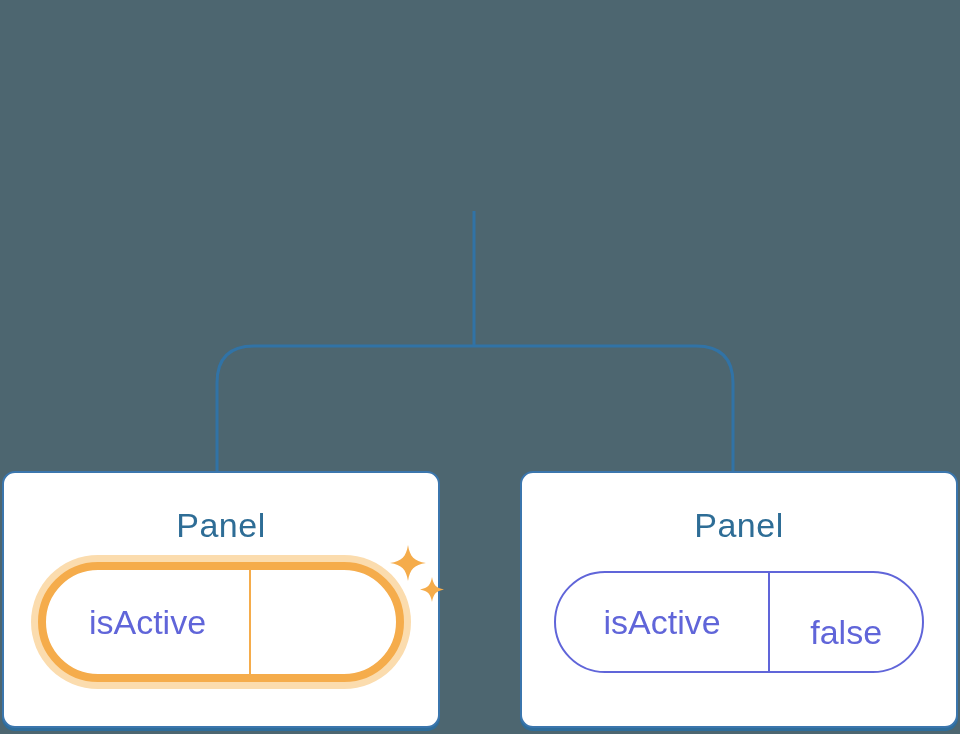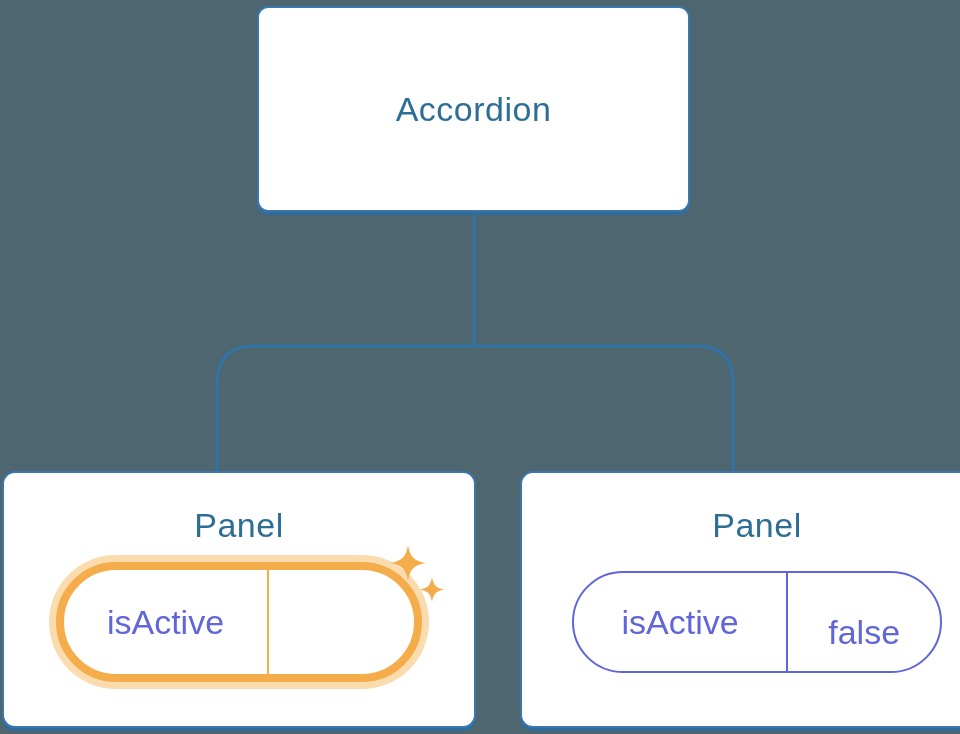--- a/index.html
+++ b/index.html
@@ -30,21 +30,21 @@
     box-shadow:0 3px 0 var(--card-shadow);
   }
   .accordion-card{
     left:257px;top:6px;width:433px;height:206px;border-radius:11px;
     display:flex;align-items:center;justify-content:center;
   }
   .accordion-card .node-label{
     color:var(--title);font-size:34px;font-weight:500;letter-spacing:.5px;
   }
   .panel-card{
-    top:471px;width:474px;height:257px;border-radius:13px;
+    top:471px;width:438px;height:257px;border-radius:13px;
     display:flex;flex-direction:column;align-items:center;
   }
   .panel-left{left:2px;}
   .panel-right{left:520px;}
   .panel-title{
     color:var(--title);font-size:34px;font-weight:500;letter-spacing:.5px;
     margin-top:30px;height:44px;line-height:44px;
   }
   .pill-area{
     height:146px;display:flex;align-items:center;justify-content:flex-end;margin-top:2px;
@@ -88,23 +88,20 @@
 </head>
 <body>
 
 <div class="stage">
 
   <svg class="connectors" viewBox="0 0 960 734" xmlns="http://www.w3.org/2000/svg">
     <path d="M474 211 L474 346" fill="none" stroke="#3173A6" stroke-width="3"></path>
     <path d="M217 472 L217 383 Q217 346 254 346 L696 346 Q733 346 733 383 L733 472" fill="none" stroke="#3173A6" stroke-width="3"></path>
   </svg>
 
-  <div class="card accordion-card">
-    <span class="node-label">Accordion</span>
-  </div>
 
   <div class="card panel-card panel-left">
     <div class="panel-title">Panel</div>
     <div class="pill-area">
       <div class="pill-glow">
         <div class="pill-active">
           <div class="pill-seg seg-name">
             <span class="prop-name">isActive</span>
           </div>
           <div class="pill-divider"></div>

